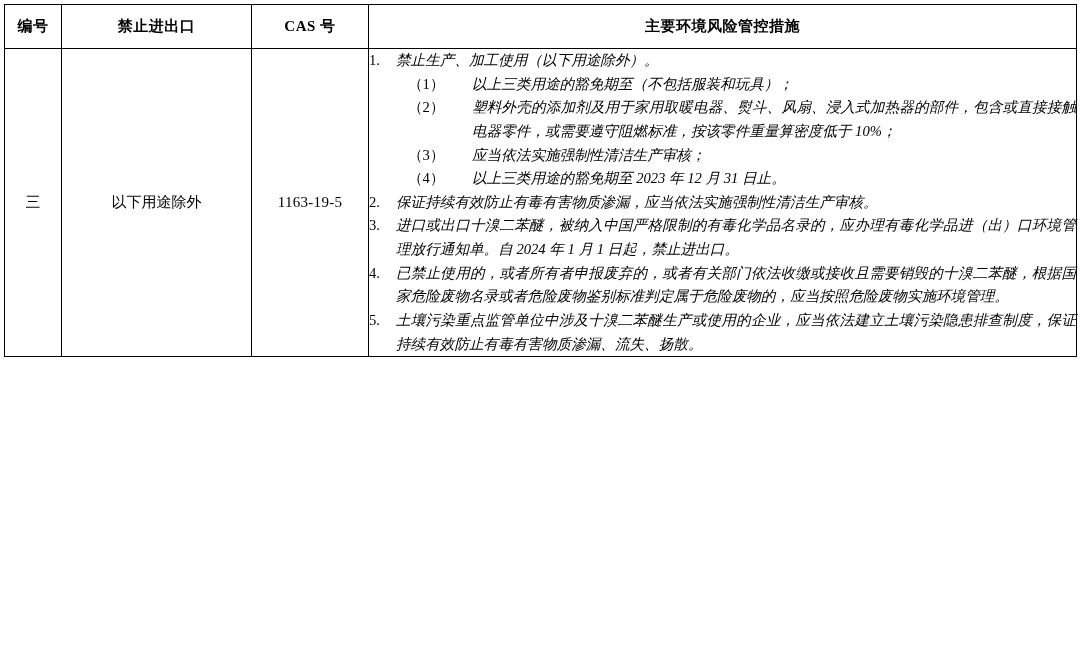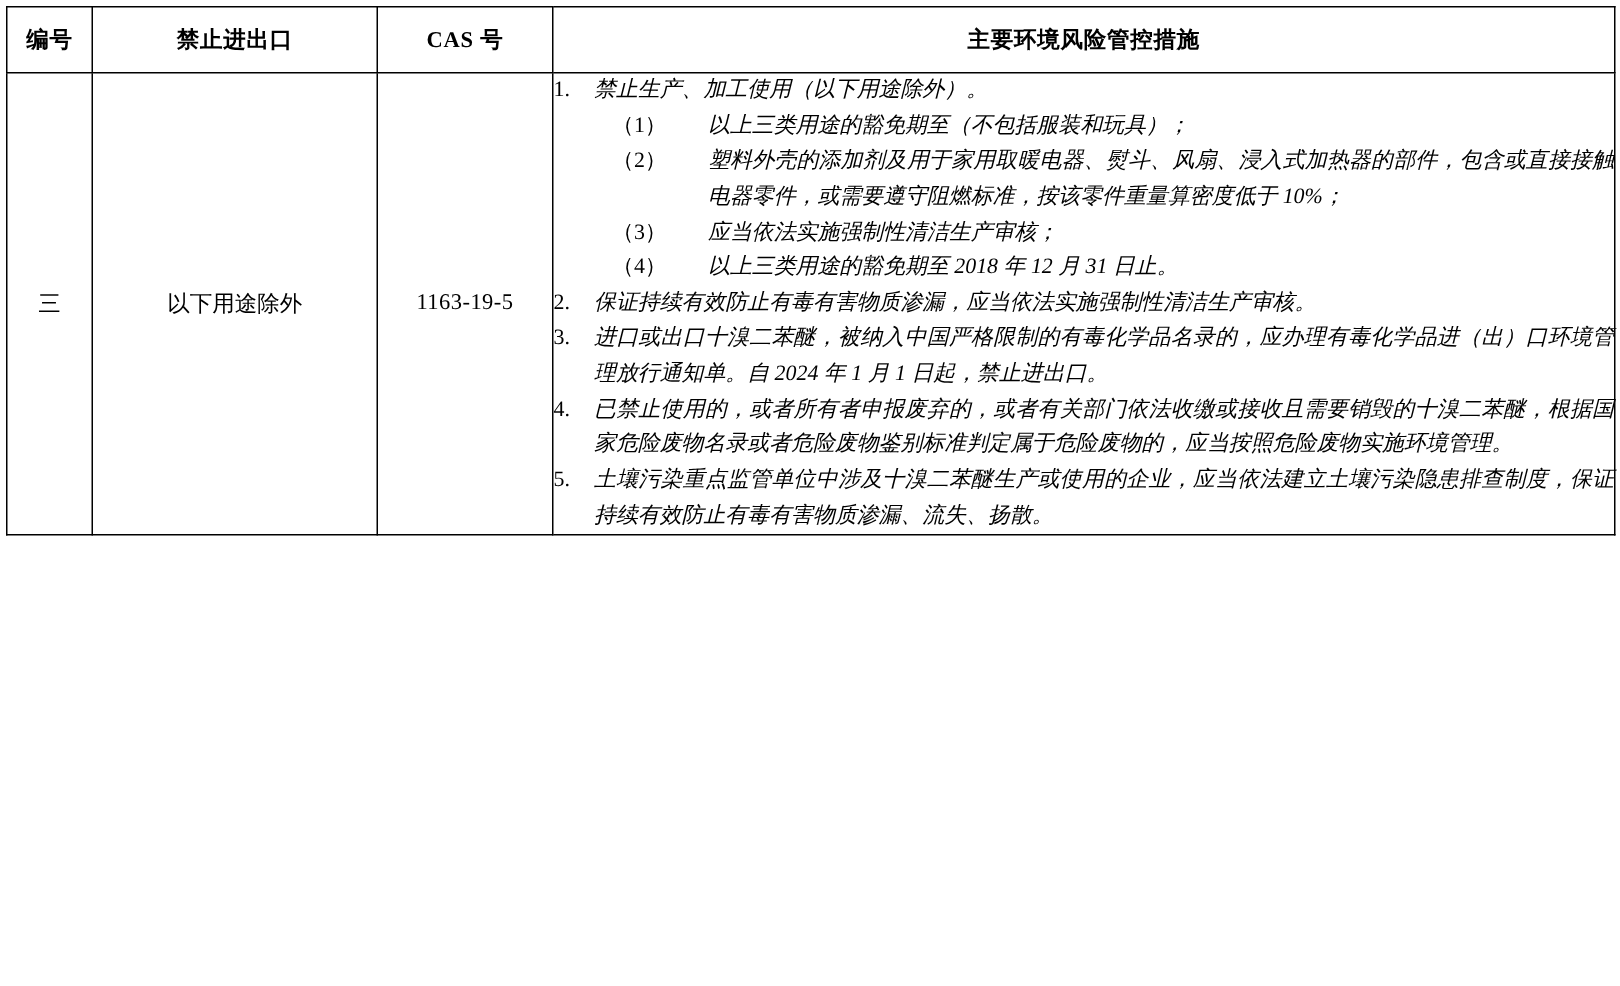--- a/index.html
+++ b/index.html
@@ -138,21 +138,21 @@
                   <li>
                     <span class="num2">（2）</span>
                     <span class="txt">塑料外壳的添加剂及用于家用取暖电器、熨斗、风扇、浸入式加热器的部件，包含或直接接触电器零件，或需要遵守阻燃标准，按该零件重量算密度低于 10%；</span>
                   </li>
                   <li>
                     <span class="num2">（3）</span>
                     <span class="txt">应当依法实施强制性清洁生产审核；</span>
                   </li>
                   <li>
                     <span class="num2">（4）</span>
-                    <span class="txt">以上三类用途的豁免期至 2018 年 12 月 31 日止。</span>
+                    <span class="txt">以上三类用途的豁免期至 2023 年 12 月 31 日止。</span>
                   </li>
                 </ol>
               </li>
               <li>
                 <span class="num">2.</span>
                 <span class="txt">保证持续有效防止有毒有害物质渗漏，应当依法实施强制性清洁生产审核。</span>
               </li>
               <li>
                 <span class="num">3.</span>
                 <span class="txt">进口或出口十溴二苯醚，被纳入中国严格限制的有毒化学品名录的，应办理有毒化学品进（出）口环境管理放行通知单。自 2024 年 1 月 1 日起，禁止进出口。</span>

